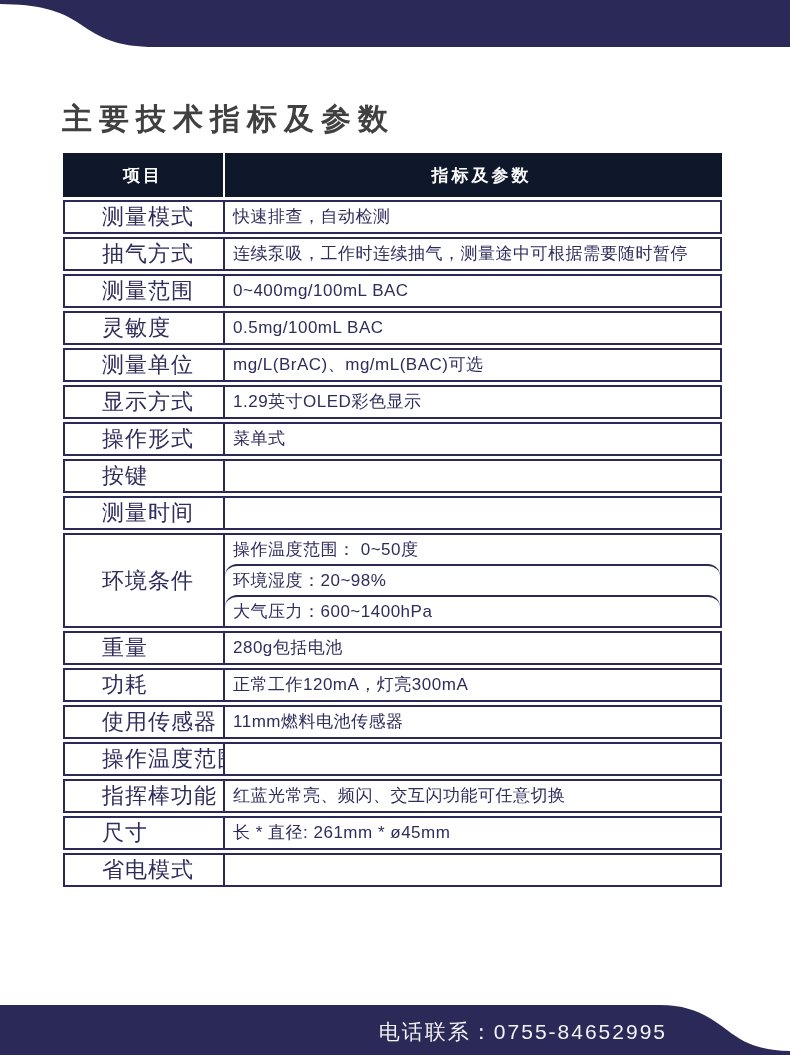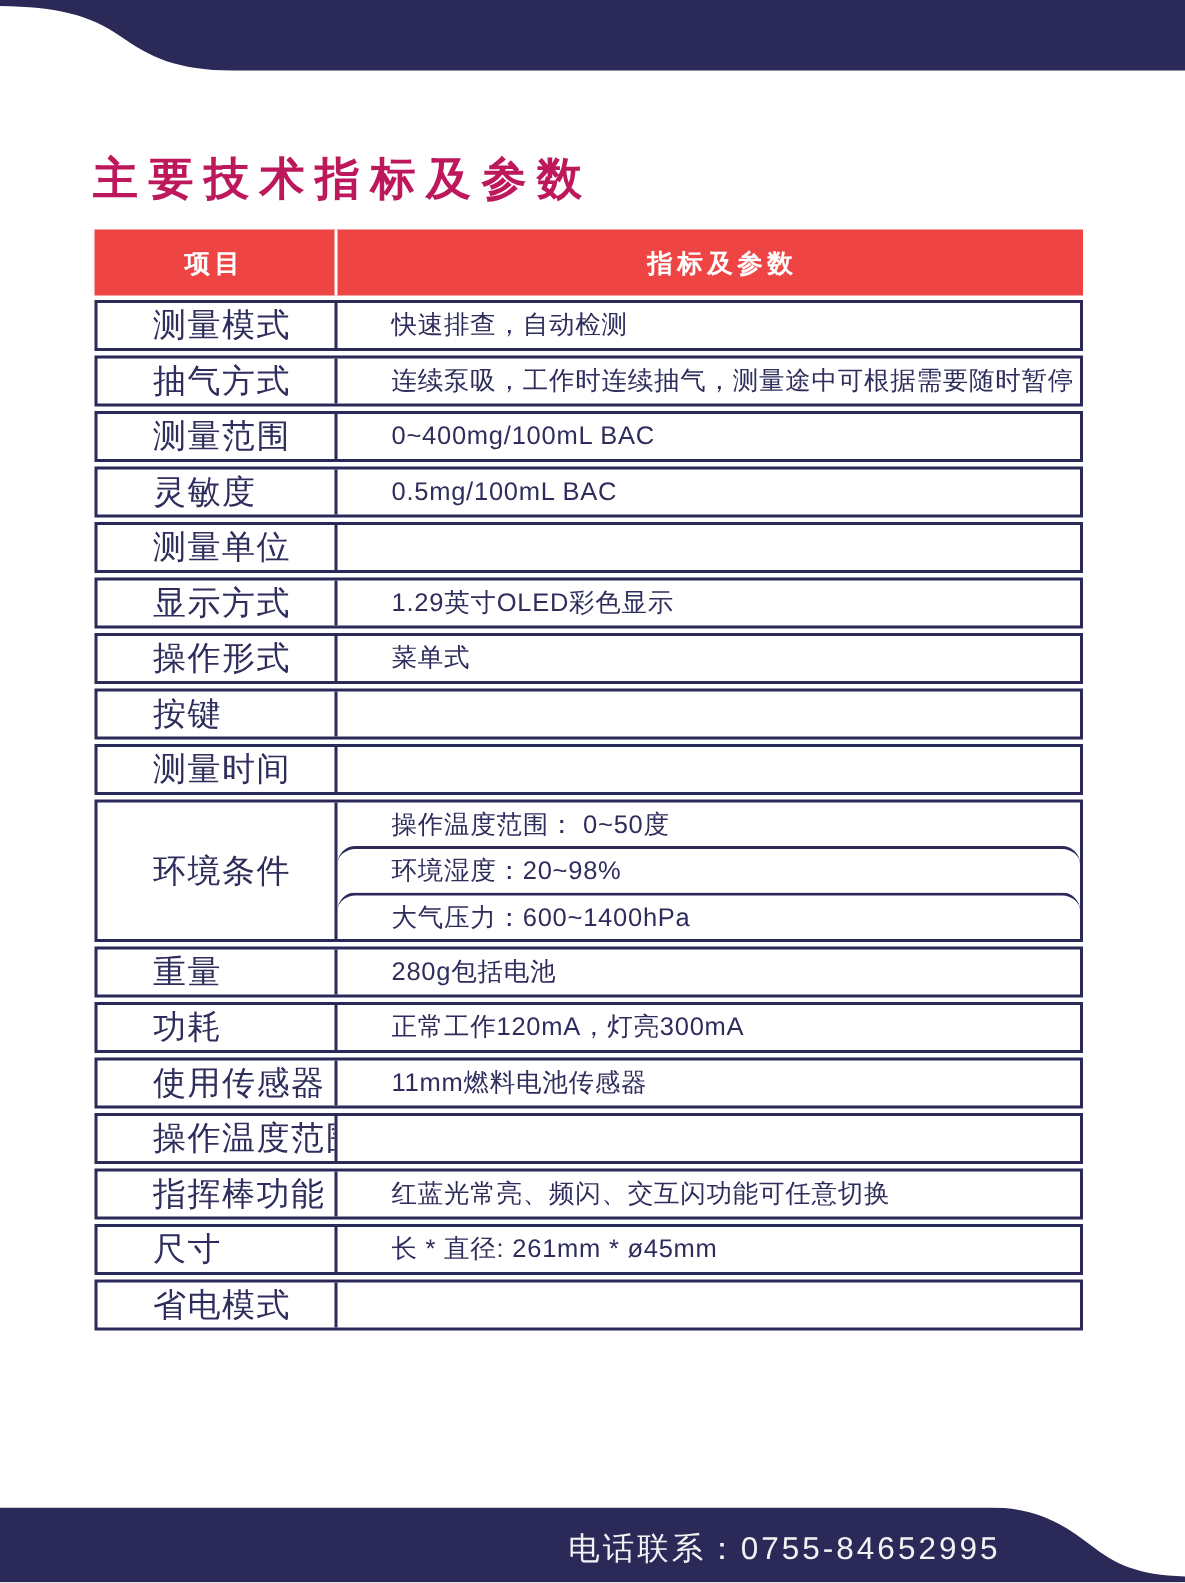--- a/index.html
+++ b/index.html
@@ -12,33 +12,33 @@
   }
   .wave { position: absolute; left: 0; width: 790px; height: 50px; display: block; }
   .wave-top { top: 0; }
   .wave-bottom { bottom: 0; }
 
   .page-title {
     position: absolute;
     left: 62px; top: 99px;
     font-size: 30px;
     font-weight: bold;
-    color: #be185d;
+    color: #404040;
     letter-spacing: 7px;
     white-space: nowrap;
   }
 
   .spec-table {
     position: absolute;
     left: 63px; top: 153px;
     width: 659px;
   }
   .table-header {
     display: flex;
-    background: #ef4444;
+    background: #0f172a;
     height: 44px;
     box-sizing: border-box;
     gap: 16px;
   }
   .th {
     color: #ffffff;
     font-size: 17px;
     font-weight: bold;
     letter-spacing: 3px;
     display: flex;
@@ -68,21 +68,21 @@
     font-size: 22px;
     letter-spacing: 1px;
     white-space: nowrap;
     overflow: hidden;
   }
   .cell-values { flex: 1; min-width: 0; display: flex; flex-direction: column; }
   .value-line {
     height: 29px;
     display: flex;
     align-items: center;
-    padding-left: 36px;
+    padding-left: 8px;
     color: #2e2d5c;
     font-size: 17px;
     letter-spacing: 0.5px;
     white-space: nowrap;
     overflow: hidden;
     border-radius: 12px;
   }
   .value-line + .value-line { border-top: 2px solid #2b2958; }
 
   .footer-contact {
@@ -130,20 +130,23 @@
         </div>
       </div>
       <div class="row-group">
         <div class="cell-label">灵敏度</div>
         <div class="cell-values">
           <div class="value-line">0.5mg/100mL BAC</div>
         </div>
       </div>
       <div class="row-group">
         <div class="cell-label">测量单位</div>
+        <div class="cell-values">
+          <div class="value-line">mg/L(BrAC)、mg/mL(BAC)可选</div>
+        </div>
       </div>
       <div class="row-group">
         <div class="cell-label">显示方式</div>
         <div class="cell-values">
           <div class="value-line">1.29英寸OLED彩色显示</div>
         </div>
       </div>
       <div class="row-group">
         <div class="cell-label">操作形式</div>
         <div class="cell-values">

